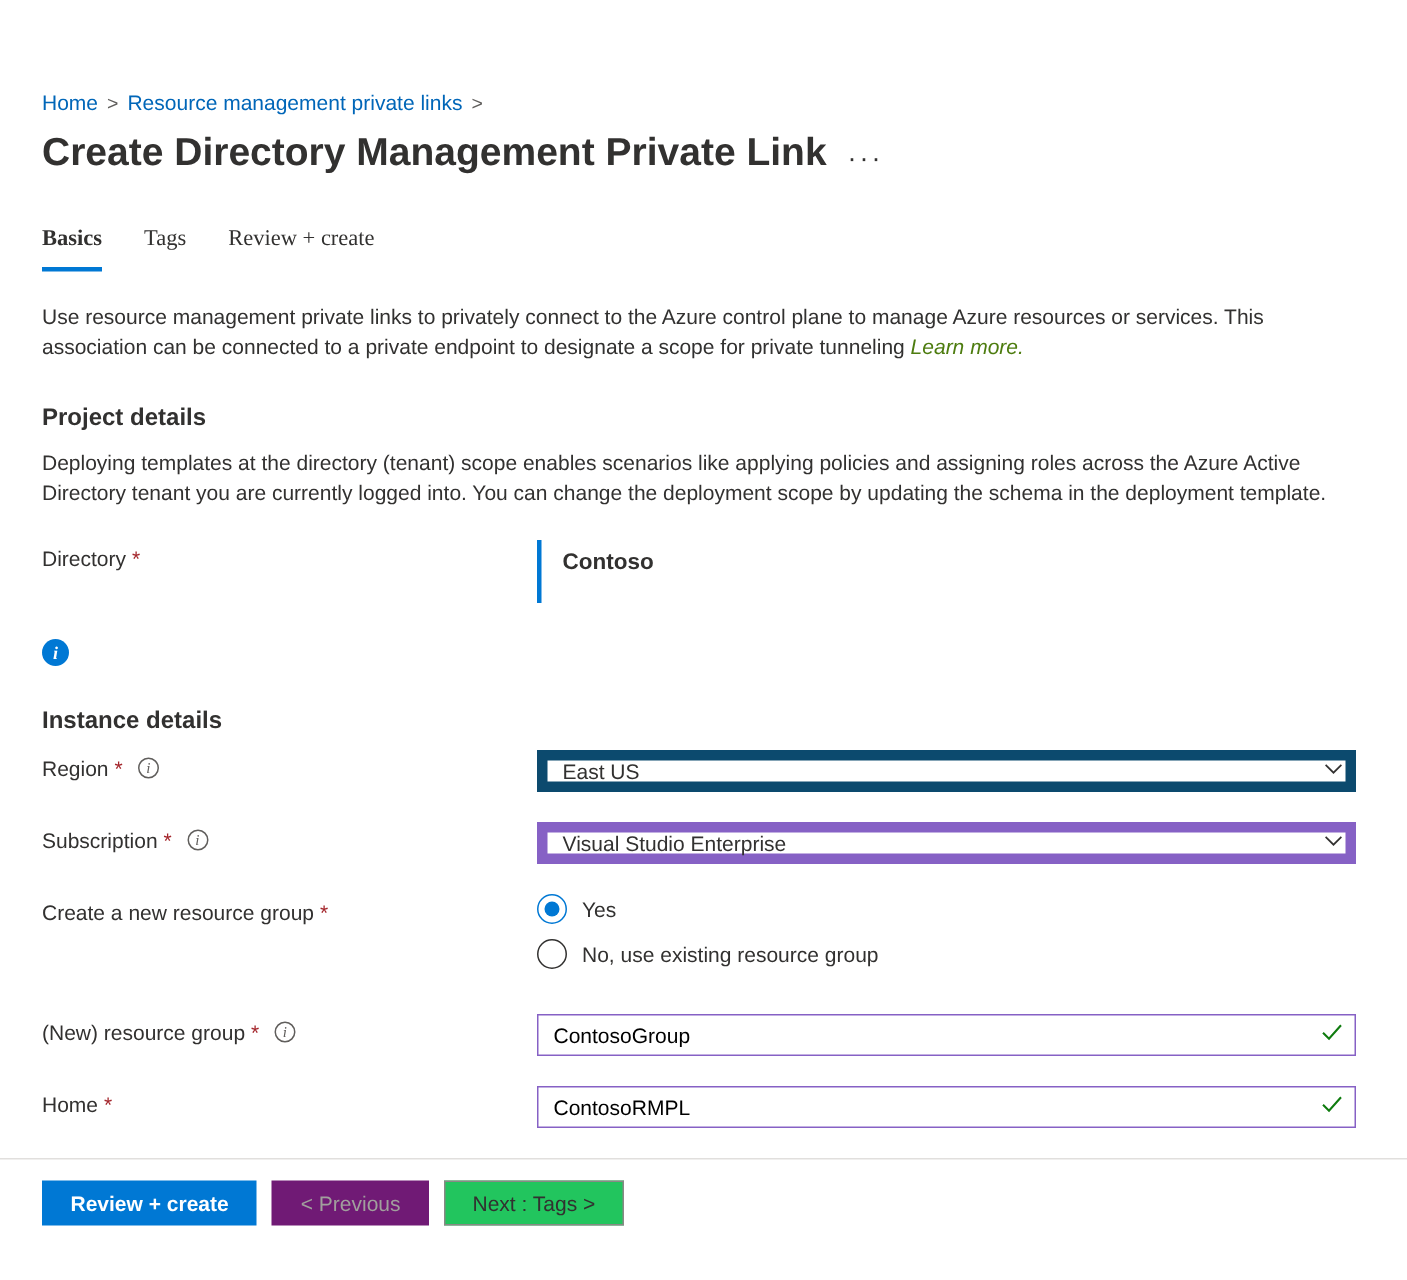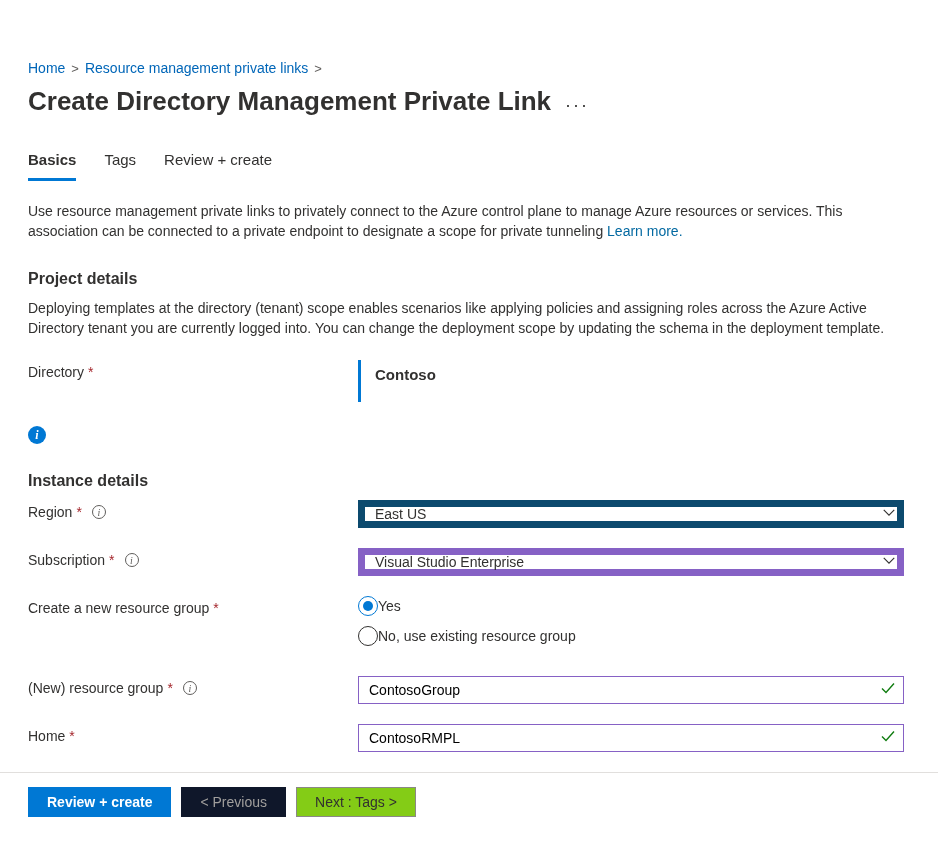--- a/index.html
+++ b/index.html
@@ -33,32 +33,33 @@
     gap: 28px;
     border-bottom: 0;
     margin-bottom: 20px;
   }
   .tab {
     padding: 6px 0 10px 0;
     font-size: 15px;
     color: #323130;
     cursor: pointer;
     border-bottom: 3px solid transparent;
+    font-family: Liberation Serif, serif;
   }
   .tab.active {
     font-weight: 600;
     border-bottom-color: #0078d4;
   }
   .intro {
     font-size: 14px;
     color: #323130;
     line-height: 1.45;
     margin-bottom: 28px;
   }
-  .intro a { color: #0369a1; text-decoration: none; cursor: pointer; }
+  .intro a { color: #4d7c0f; text-decoration: none; cursor: pointer; font-style: italic; }
   .section-heading {
     font-size: 16px;
     font-weight: 600;
     margin-bottom: 10px;
   }
   .section-desc {
     font-size: 14px;
     line-height: 1.45;
     margin-bottom: 22px;
   }
@@ -140,20 +141,21 @@
     right: 8px;
     top: 50%;
     transform: translateY(-50%);
     pointer-events: none;
   }
   .chevron svg { width: 14px; height: 14px; }
   .radio-group { flex:1; max-width:546px; }
   .radio-item {
     display: flex;
     align-items: center;
+    gap: 10px;
     margin-bottom: 10px;
     cursor: pointer;
   }
   .radio-outer {
     width: 20px; height: 20px;
     border: 1px solid #323130;
     border-radius: 50%;
     display: inline-flex;
     align-items: center; justify-content: center;
     flex-shrink:0;
@@ -200,26 +202,26 @@
     cursor: pointer;
     font-family: inherit;
     height: 30px;
   }
   .btn-primary {
     background: #0078d4;
     color: #fff;
     font-weight: 600;
   }
   .btn-disabled {
-    background: #0f172a;
+    background: #701a75;
     color: #a19f9d;
     cursor: default;
   }
   .btn-outline {
-    background: #84cc16;
+    background: #22c55e;
     border: 1px solid #8a8886;
     color: #323130;
   }
 </style>
 </head>
 <body>
 
 <div class="content">
 
   <nav class="breadcrumb">

